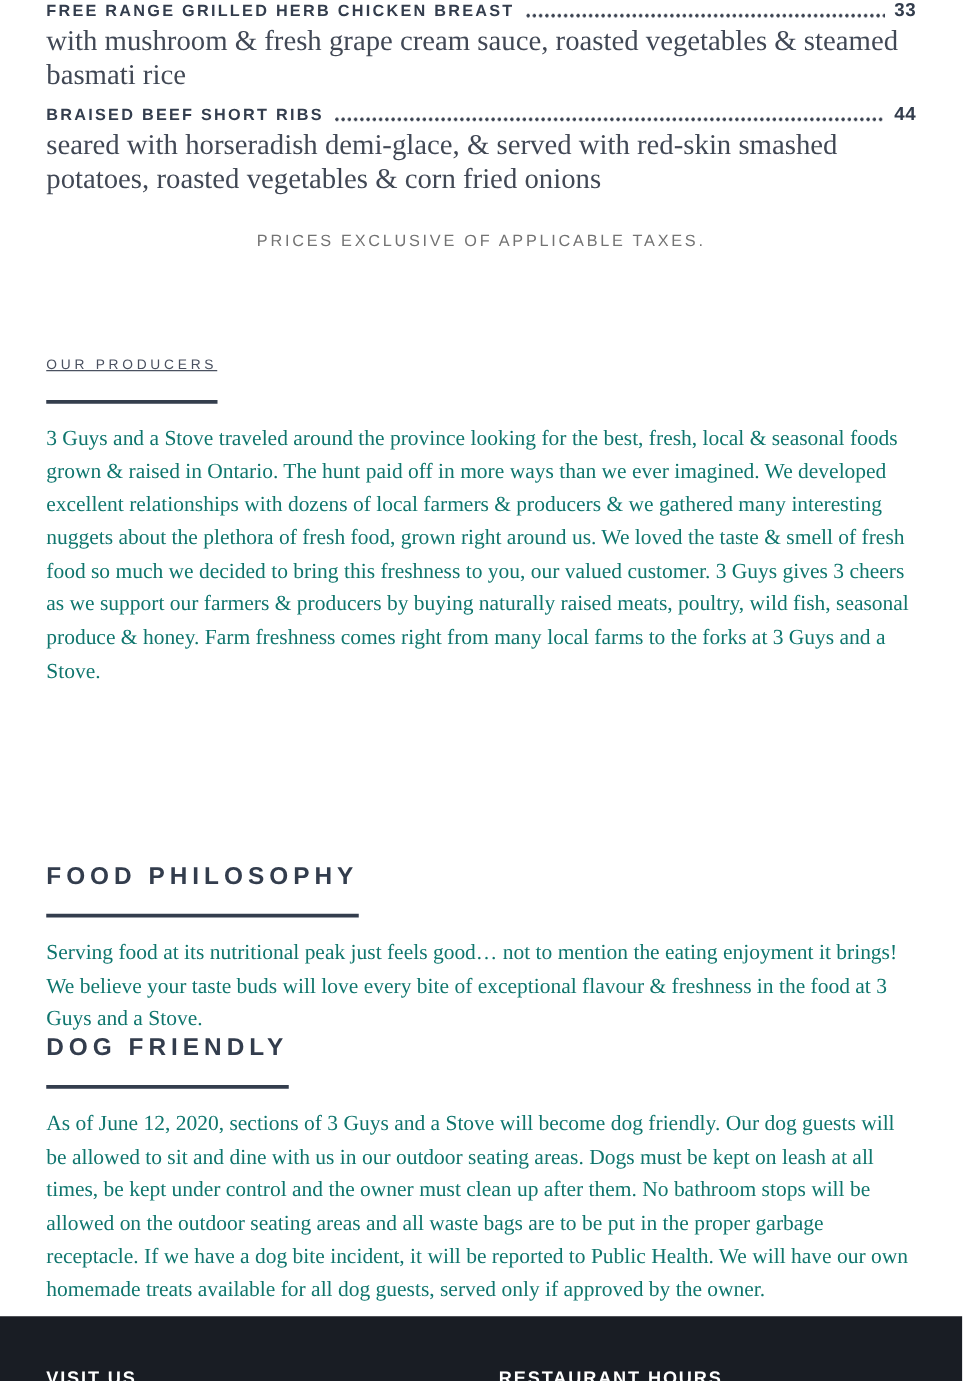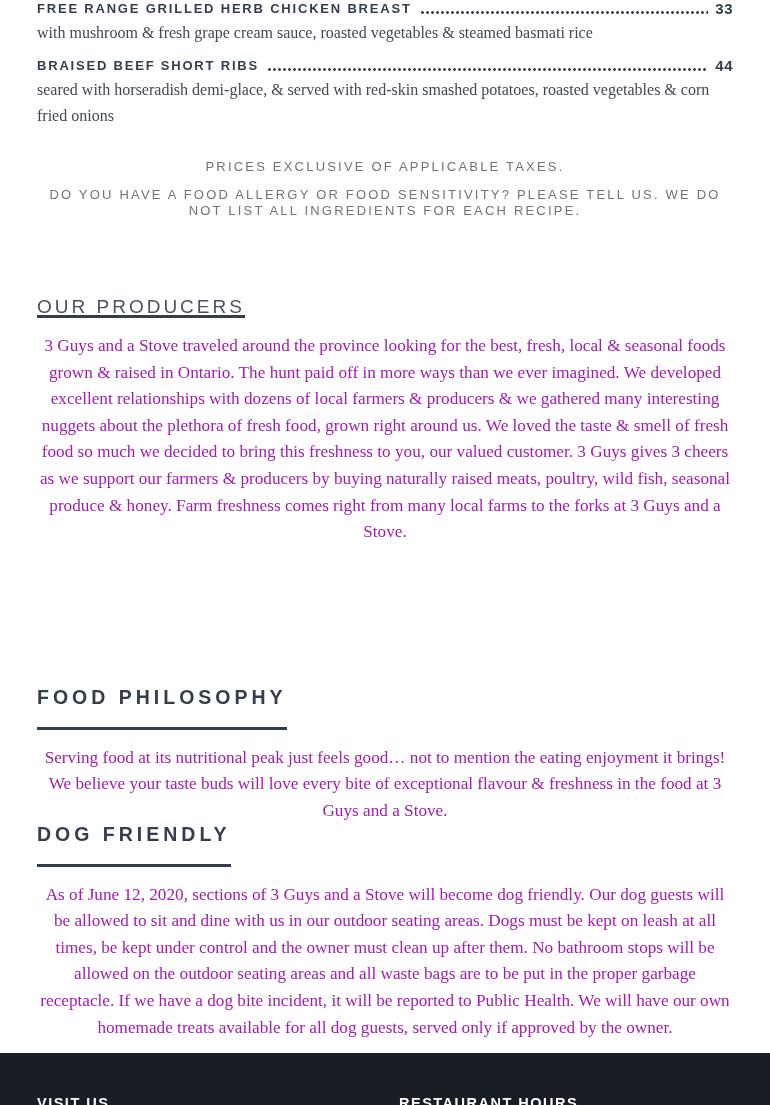--- a/index.html
+++ b/index.html
@@ -33,21 +33,21 @@
     align-self: flex-end;
     height: 3px;
     margin: 0 7px 2px 9px;
     background-image: radial-gradient(circle at 1.5px 1.5px, #39414f 1.15px, transparent 1.6px);
     background-size: 5px 3px;
     background-repeat: repeat-x;
   }
   .menu-price { font-size: 15px; letter-spacing: 0.5px; }
   .menu-desc {
     margin-top: 4px;
-    font-size: 16px;
+    font-size: 23px;
     line-height: 26.5px;
     color: #414855;
     max-width: 700px;
   }
 
   
   .notices { margin-top: 29px; text-align: center; }
   .notice {
     font-family: "Liberation Sans", sans-serif;
     font-size: 13px;
@@ -56,45 +56,45 @@
     color: #737373;
   }
   .notice-narrow { margin: 13px auto 0; max-width: 676px; }
 
   
   .producers { margin-top: 81px; }
   .section-label {
     display: inline-block;
     font-family: "Liberation Sans", sans-serif;
     font-weight: normal;
-    font-size: 19px;
+    font-size: 11px;
     line-height: 14px;
     letter-spacing: 3px;
     color: #4a5160;
-    padding-bottom: 1px;
+    padding-bottom: 21px;
     border-bottom: 3px solid #343e4d;
+    text-decoration: underline;
   }
   .section-title {
     display: inline-block;
     font-family: "Liberation Sans", sans-serif;
     font-weight: bold;
     font-size: 19.5px;
     line-height: 19px;
     letter-spacing: 4px;
     color: #333d4d;
     padding-bottom: 20px;
     border-bottom: 3px solid #333d4d;
   }
   .body-text {
     margin-top: 15px;
     font-size: 17.2px;
     line-height: 26.6px;
-    color: #a21caf;
+    color: #0f766e;
     max-width: 697px;
-    text-align: center;
   }
   .gap { height: 142px; }
   .section-dog { }
 
   
   .footer {
     position: absolute;
     left: 0; right: 0;
     top: 1053px;
     height: 220px;
@@ -134,21 +134,20 @@
           <span class="menu-name">BRAISED BEEF SHORT RIBS</span>
           <span class="leader"></span>
           <span class="menu-price">44</span>
         </div>
         <p class="menu-desc">seared with horseradish demi-glace, &amp; served with red-skin smashed potatoes, roasted vegetables &amp; corn fried onions</p>
       </div>
     </section>
 
     <div class="notices">
       <p class="notice">PRICES EXCLUSIVE OF APPLICABLE TAXES.</p>
-      <p class="notice notice-narrow">DO YOU HAVE A FOOD ALLERGY OR FOOD SENSITIVITY? PLEASE TELL US. WE DO NOT LIST ALL INGREDIENTS FOR EACH RECIPE.</p>
     </div>
 
     <section class="producers">
       <h3 class="section-label">OUR PRODUCERS</h3>
       <p class="body-text">3 Guys and a Stove traveled around the province looking for the best, fresh, local &amp; seasonal foods grown &amp; raised in Ontario. The hunt paid off in more ways than we ever imagined. We developed excellent relationships with dozens of local farmers &amp; producers &amp; we gathered many interesting nuggets about the plethora of fresh food, grown right around us. We loved the taste &amp; smell of fresh food so much we decided to bring this freshness to you, our valued customer. 3 Guys gives 3 cheers as we support our farmers &amp; producers by buying naturally raised meats, poultry, wild fish, seasonal produce &amp; honey. Farm freshness comes right from many local farms to the forks at 3 Guys and a Stove.</p>
     </section>
 
     <div class="gap"></div>
 
     <section>

